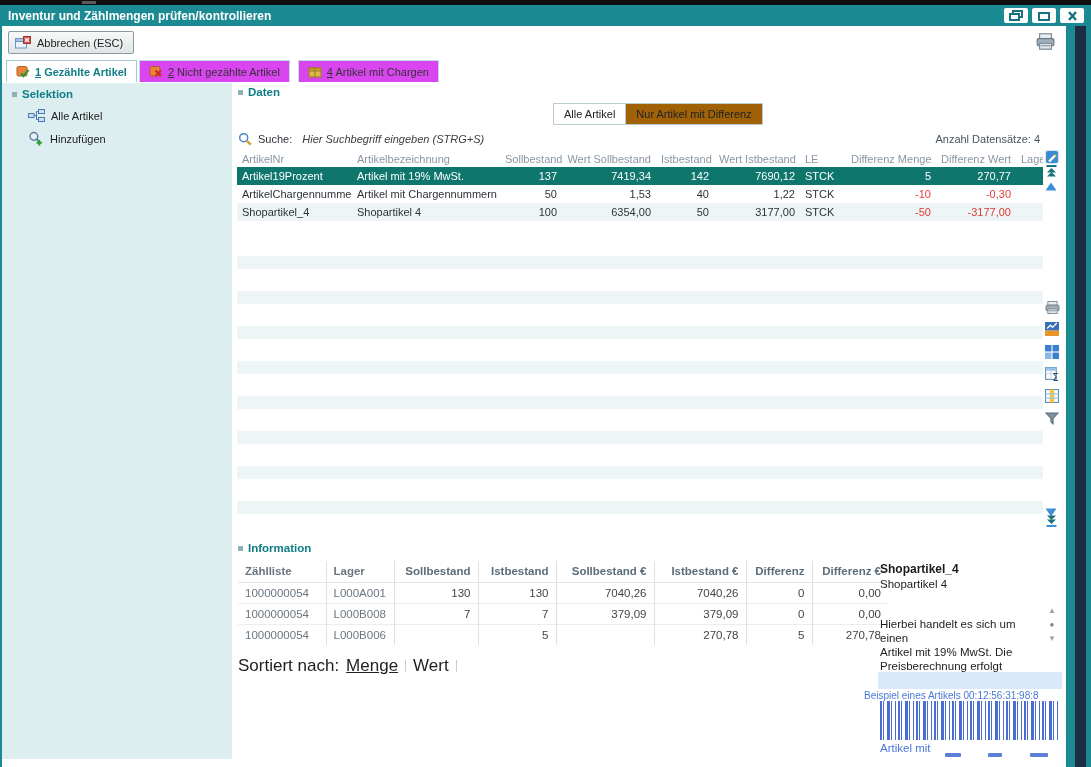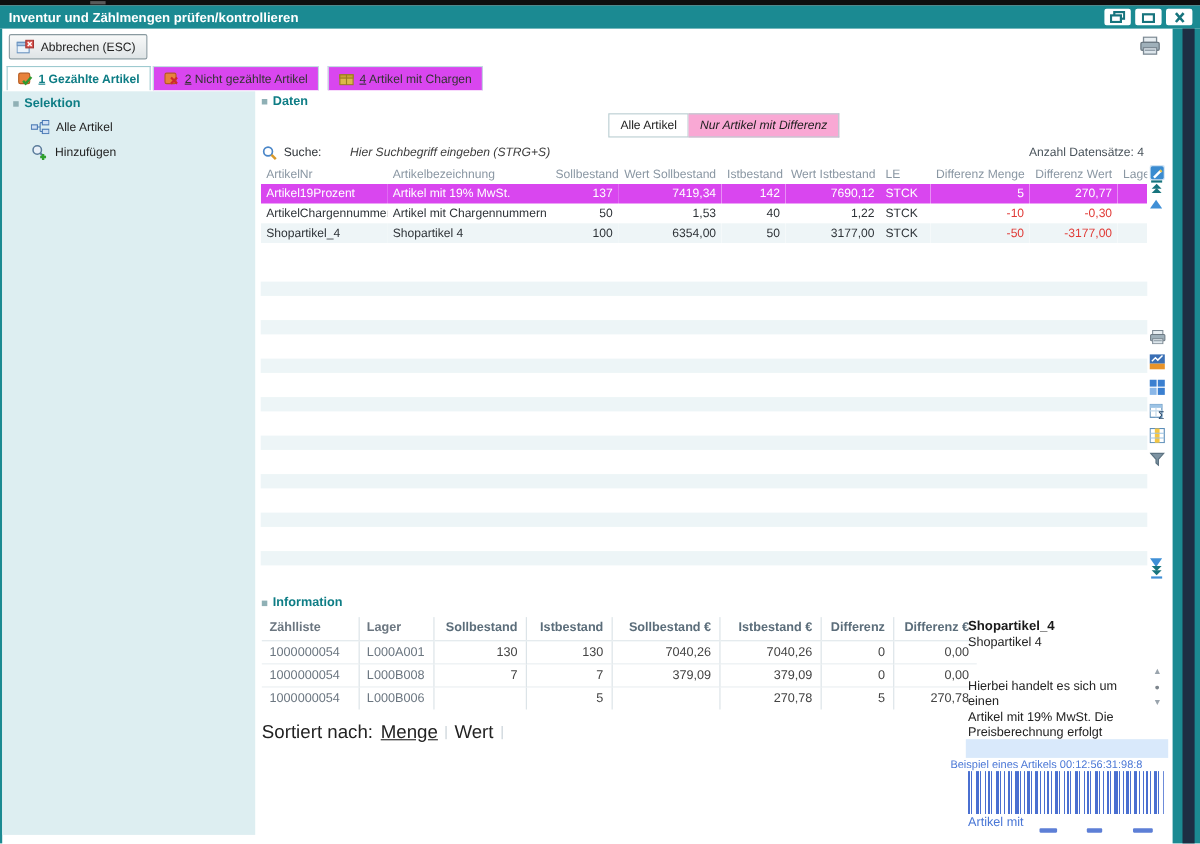--- a/index.html
+++ b/index.html
@@ -41,40 +41,40 @@
   .left-panel { left:2px; top:83px; width:230px; height:676px; background:#ddeef1; padding:5px 16px 0 10px; }
   .sec-head { display:flex; align-items:center; gap:5px; font-size:11.5px; font-weight:bold; color:#0e7d85; }
   .sec-head .bullet { width:5px; height:5px; background:#8fb0b5; display:inline-block; }
   .panel-item { display:flex; align-items:center; gap:6px; font-size:11px; color:#222; margin:9px 0 0 16px; cursor:pointer; }
 
   
   .daten-header { left:238px; top:86px; }
   .segmented { left:553px; top:103px; display:flex; }
   .seg { font-size:11px; padding:4px 10px; border:1px solid #b9cdd1; cursor:pointer; color:#222; }
   .seg.active { background:#fff; }
-  .seg.inactive { background:#f9a8d4; border-left:none;font-style:italic; }
+  .seg.inactive { background:#a16207; border-left:none; }
 
   .search-row { left:238px; top:130px; width:806px; height:18px; display:flex; align-items:center; gap:6px; font-size:11px; }
-  .search-ph { font-style:italic; color:#3c3c3c; margin-left:20px; }
+  .search-ph { font-style:italic; color:#3c3c3c; margin-left:4px; }
   .rec-count { position:absolute; right:4px; color:#4a545c; }
 
   
   table { border-collapse:collapse; table-layout:fixed; }
   .maingrid { left:237px; top:150px; width:806px; }
   .maingrid th { font-size:11px; font-weight:normal; color:#8a97a3; text-align:left; padding:2px 5px; height:17px; overflow:hidden; white-space:nowrap; }
   .maingrid td { font-size:11px; color:#2e3338; padding:2px 5px; height:18px; overflow:hidden; white-space:nowrap; cursor:default; }
   .maingrid th:nth-child(3),.maingrid td:nth-child(3),
   .maingrid th:nth-child(4),.maingrid td:nth-child(4),
   .maingrid th:nth-child(5),.maingrid td:nth-child(5),
   .maingrid th:nth-child(6),.maingrid td:nth-child(6),
   .maingrid th:nth-child(8),.maingrid td:nth-child(8),
   .maingrid th:nth-child(9),.maingrid td:nth-child(9) { text-align:right; }
   .maingrid tbody tr:nth-child(odd) { background:#eef5f7; }
   .maingrid tbody tr:nth-child(even) { background:#fff; }
-  .maingrid tbody tr.sel { background:#d946ef; color:#fff; }
+  .maingrid tbody tr.sel { background:#0f766e; color:#fff; }
   .maingrid tbody tr.sel td { color:#fff; }
   td.neg { color:#e03a36; }
 
   .stripes { left:237px; top:256px; width:806px; }
   .stripe { height:13px; margin-bottom:22px; background:#edf5f7; }
 
   
   .rail { left:1044px; top:150px; width:18px; height:450px; }
   .rail > div { position:absolute; left:1px; cursor:pointer; }
 

